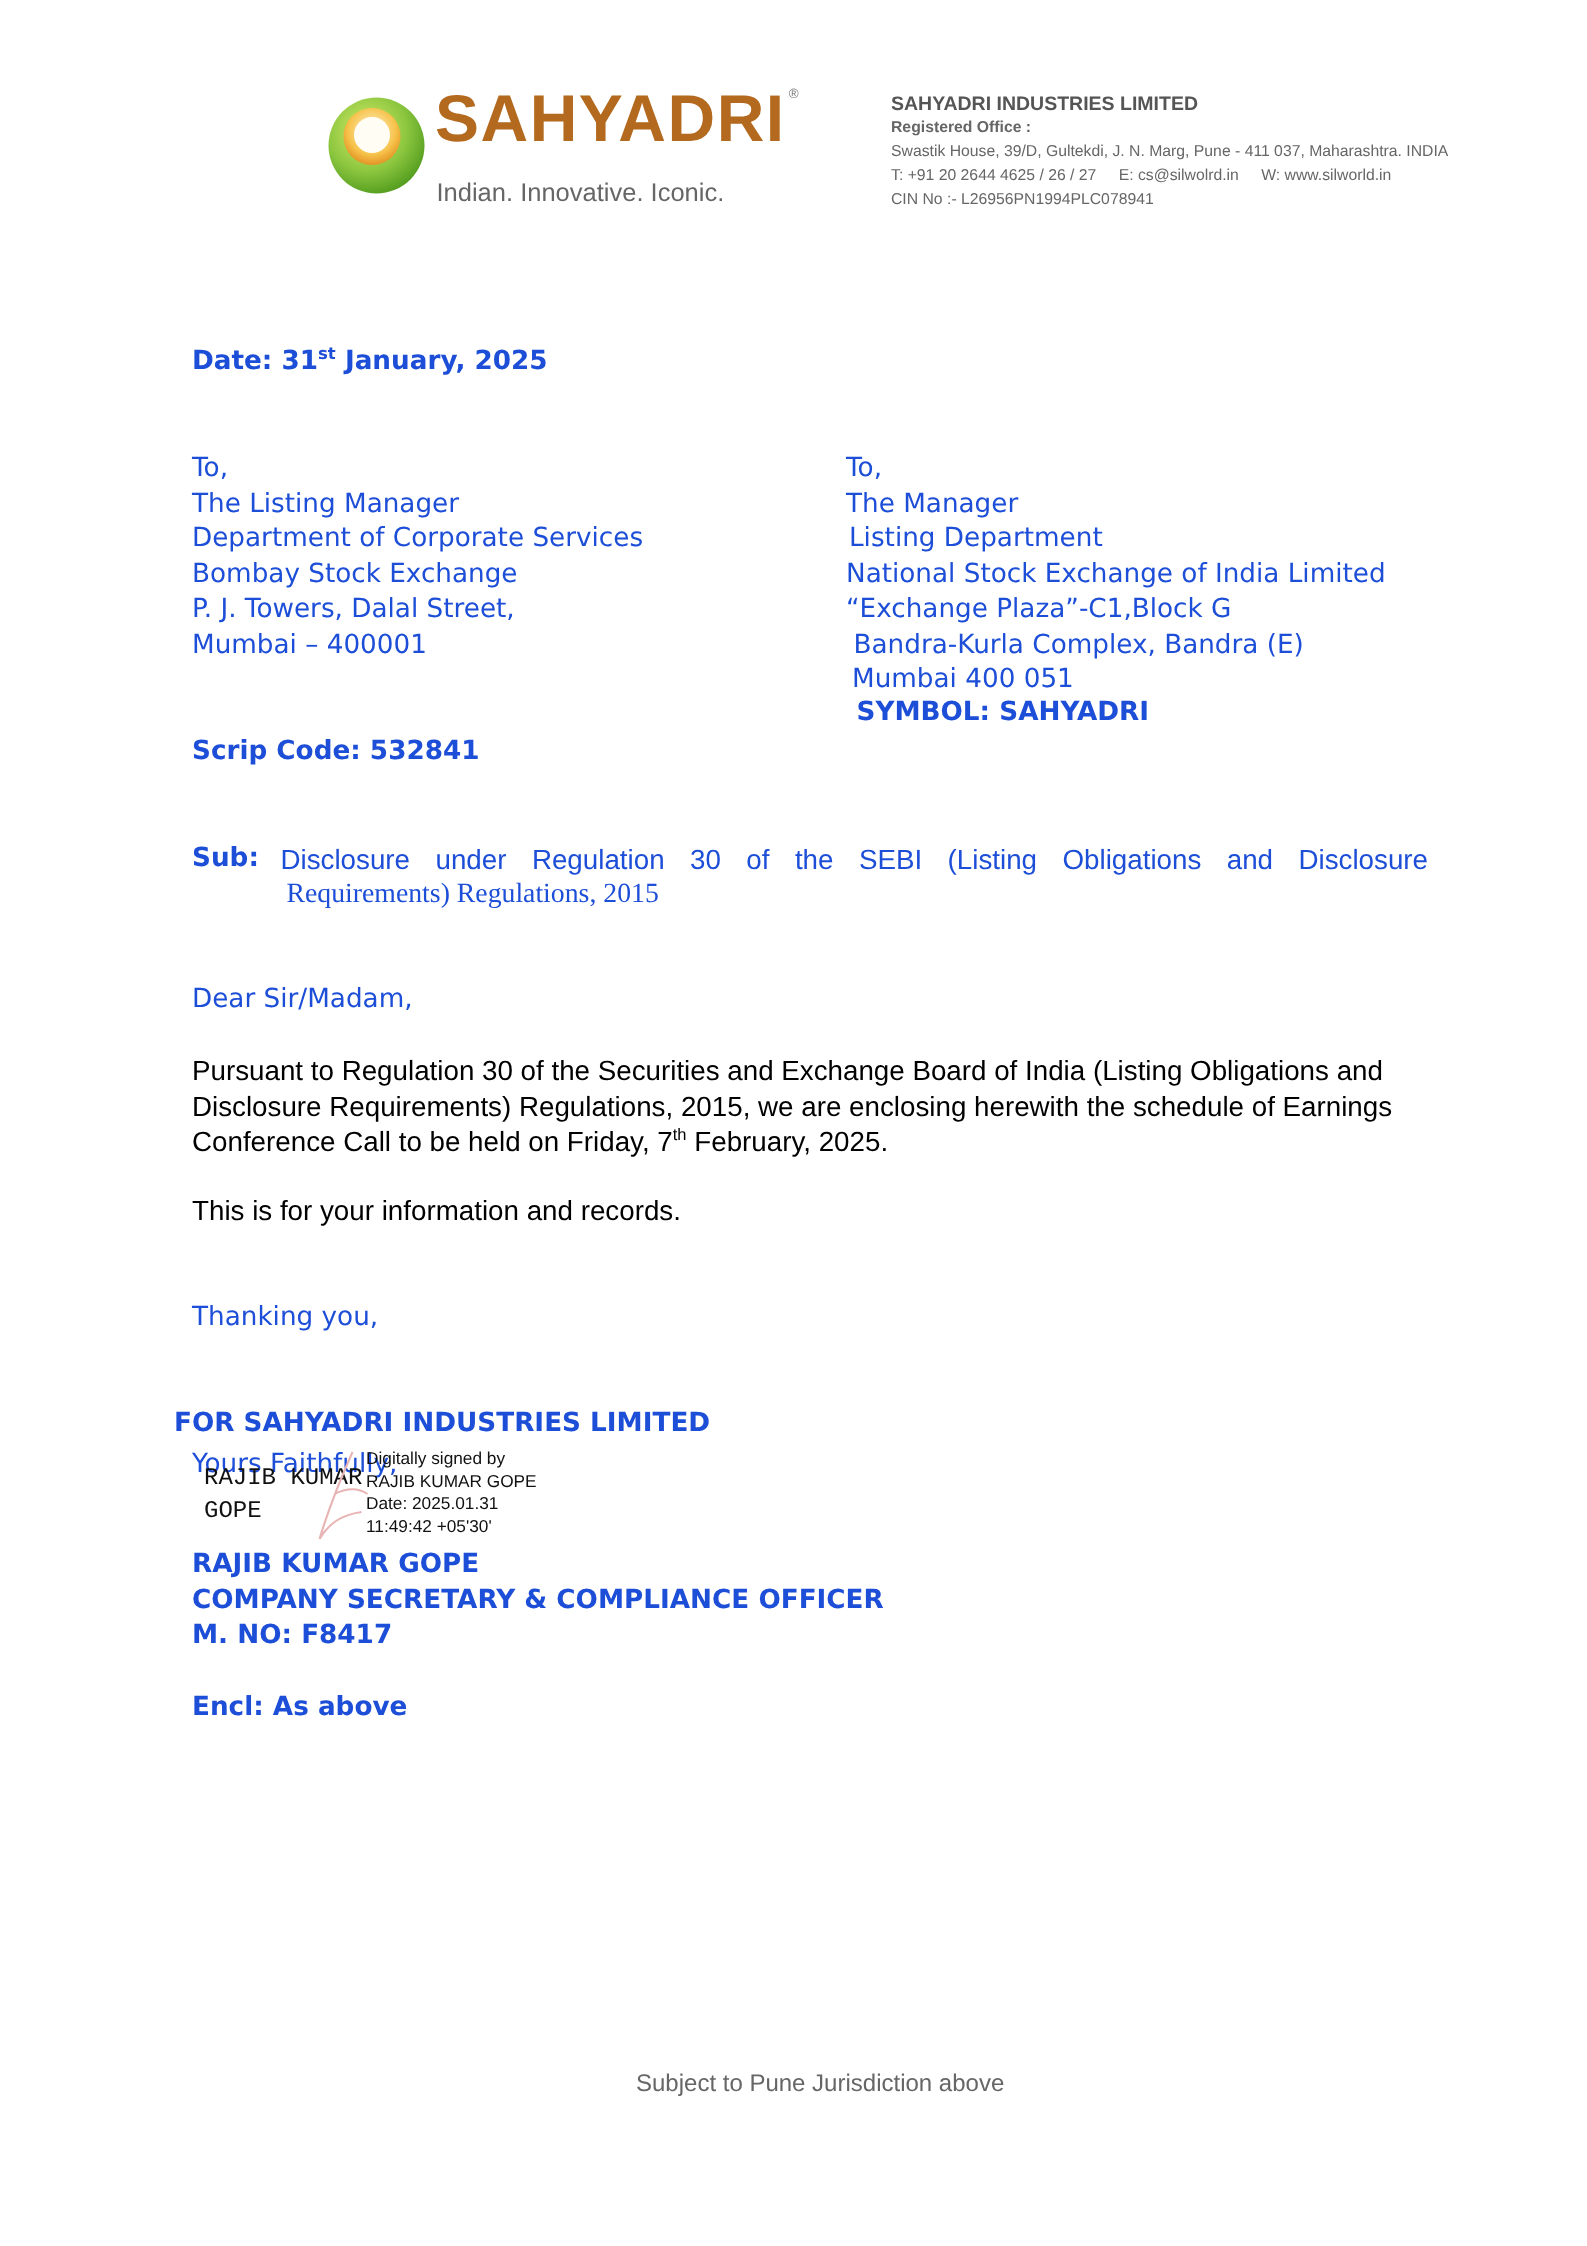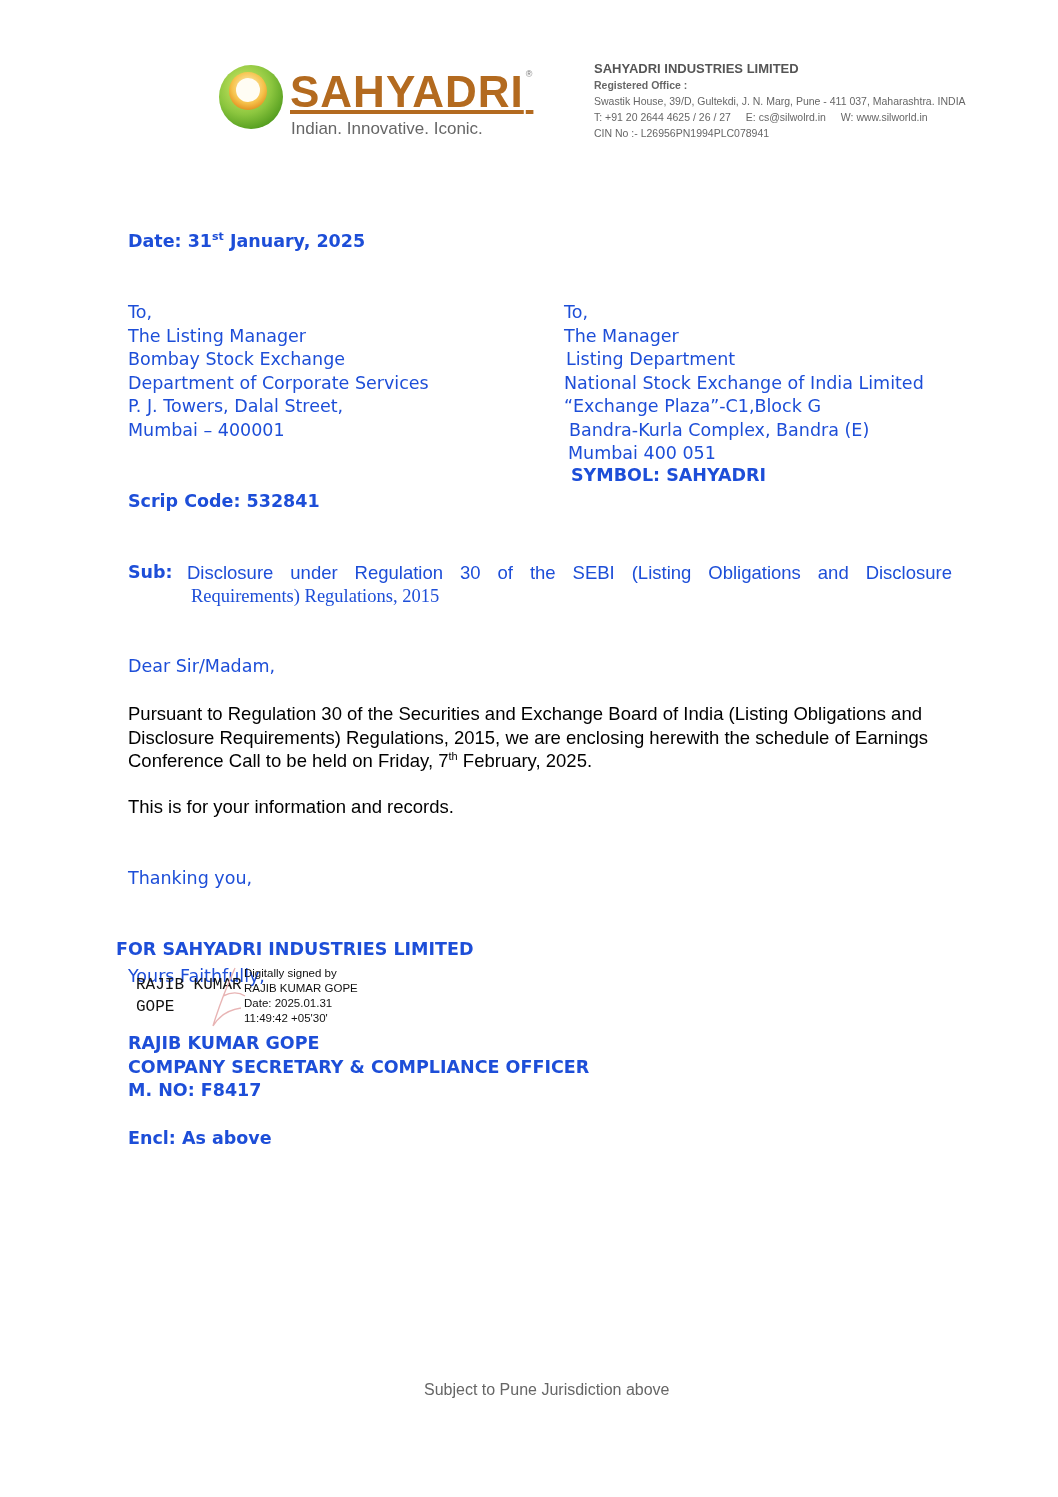--- a/index.html
+++ b/index.html
@@ -2,21 +2,21 @@
 <html><head>
   <meta charset="utf-8">
   <style>
     html, body { margin: 0; padding: 0; background: #ffffff; }
     body { width: 1058px; height: 1497px; position: relative; overflow: hidden; color: #000; font-family: "DejaVu Sans", sans-serif; }
 
     .abs { position: absolute; }
 
     
     .logo-mark { left: 217px; top: 63px; width: 68px; height: 68px; }
-    .logo-word { left: 290px; top: 70px; font-family: "Liberation Sans", sans-serif; font-weight: bold; font-size: 44px; letter-spacing: 1px; color: #b36a1f; line-height: 1; text-decoration: underline; }
+    .logo-word { left: 290px; top: 58px; font-family: "Liberation Sans", sans-serif; font-weight: bold; font-size: 44px; letter-spacing: 1px; color: #b36a1f; line-height: 1; }
     .logo-word sup { font-size: 9px; vertical-align: top; color: #777; font-weight: normal; margin-left: 2px; }
     .logo-tag { left: 291px; top: 120px; font-family: "Liberation Sans", sans-serif; font-size: 17px; color: #666; line-height: 1; }
 
     .lh-block { left: 594px; top: 61px; font-family: "Liberation Sans", sans-serif; color: #555; }
     .lh-company { font-size: 13px; font-weight: bold; color: #555; line-height: 16px; }
     .lh-reg { font-size: 10.5px; font-weight: bold; color: #666; line-height: 16px; }
     .lh-line { font-size: 10.5px; color: #666; line-height: 16px; white-space: nowrap; }
     .lh-line span { margin-right: 12px; }
 
     
@@ -95,22 +95,22 @@
     <span>W: www.silworld.in</span>
   </div>
   <div class="lh-line">CIN No :- L26956PN1994PLC078941</div>
 </div>
 
 <div class="abs doc-text bold date"><span>Date: 31</span><sup>st</sup><span> January, 2025</span></div>
 
 <div class="abs doc-text addr-left">
   <div>To,</div>
   <div>The Listing Manager</div>
+  <div>Department of Corporate Services</div>
   <div>Bombay Stock Exchange</div>
-  <div>Department of Corporate Services</div>
   <div>P. J. Towers, Dalal Street,</div>
   <div>Mumbai – 400001</div>
 </div>
 <div class="abs doc-text addr-right">
   <div>To,</div>
   <div>The Manager</div>
   <div>Listing Department</div>
   <div>National Stock Exchange of India Limited</div>
   <div>“Exchange Plaza”-C1,Block G</div>
   <div>Bandra-Kurla Complex, Bandra (E)</div>

